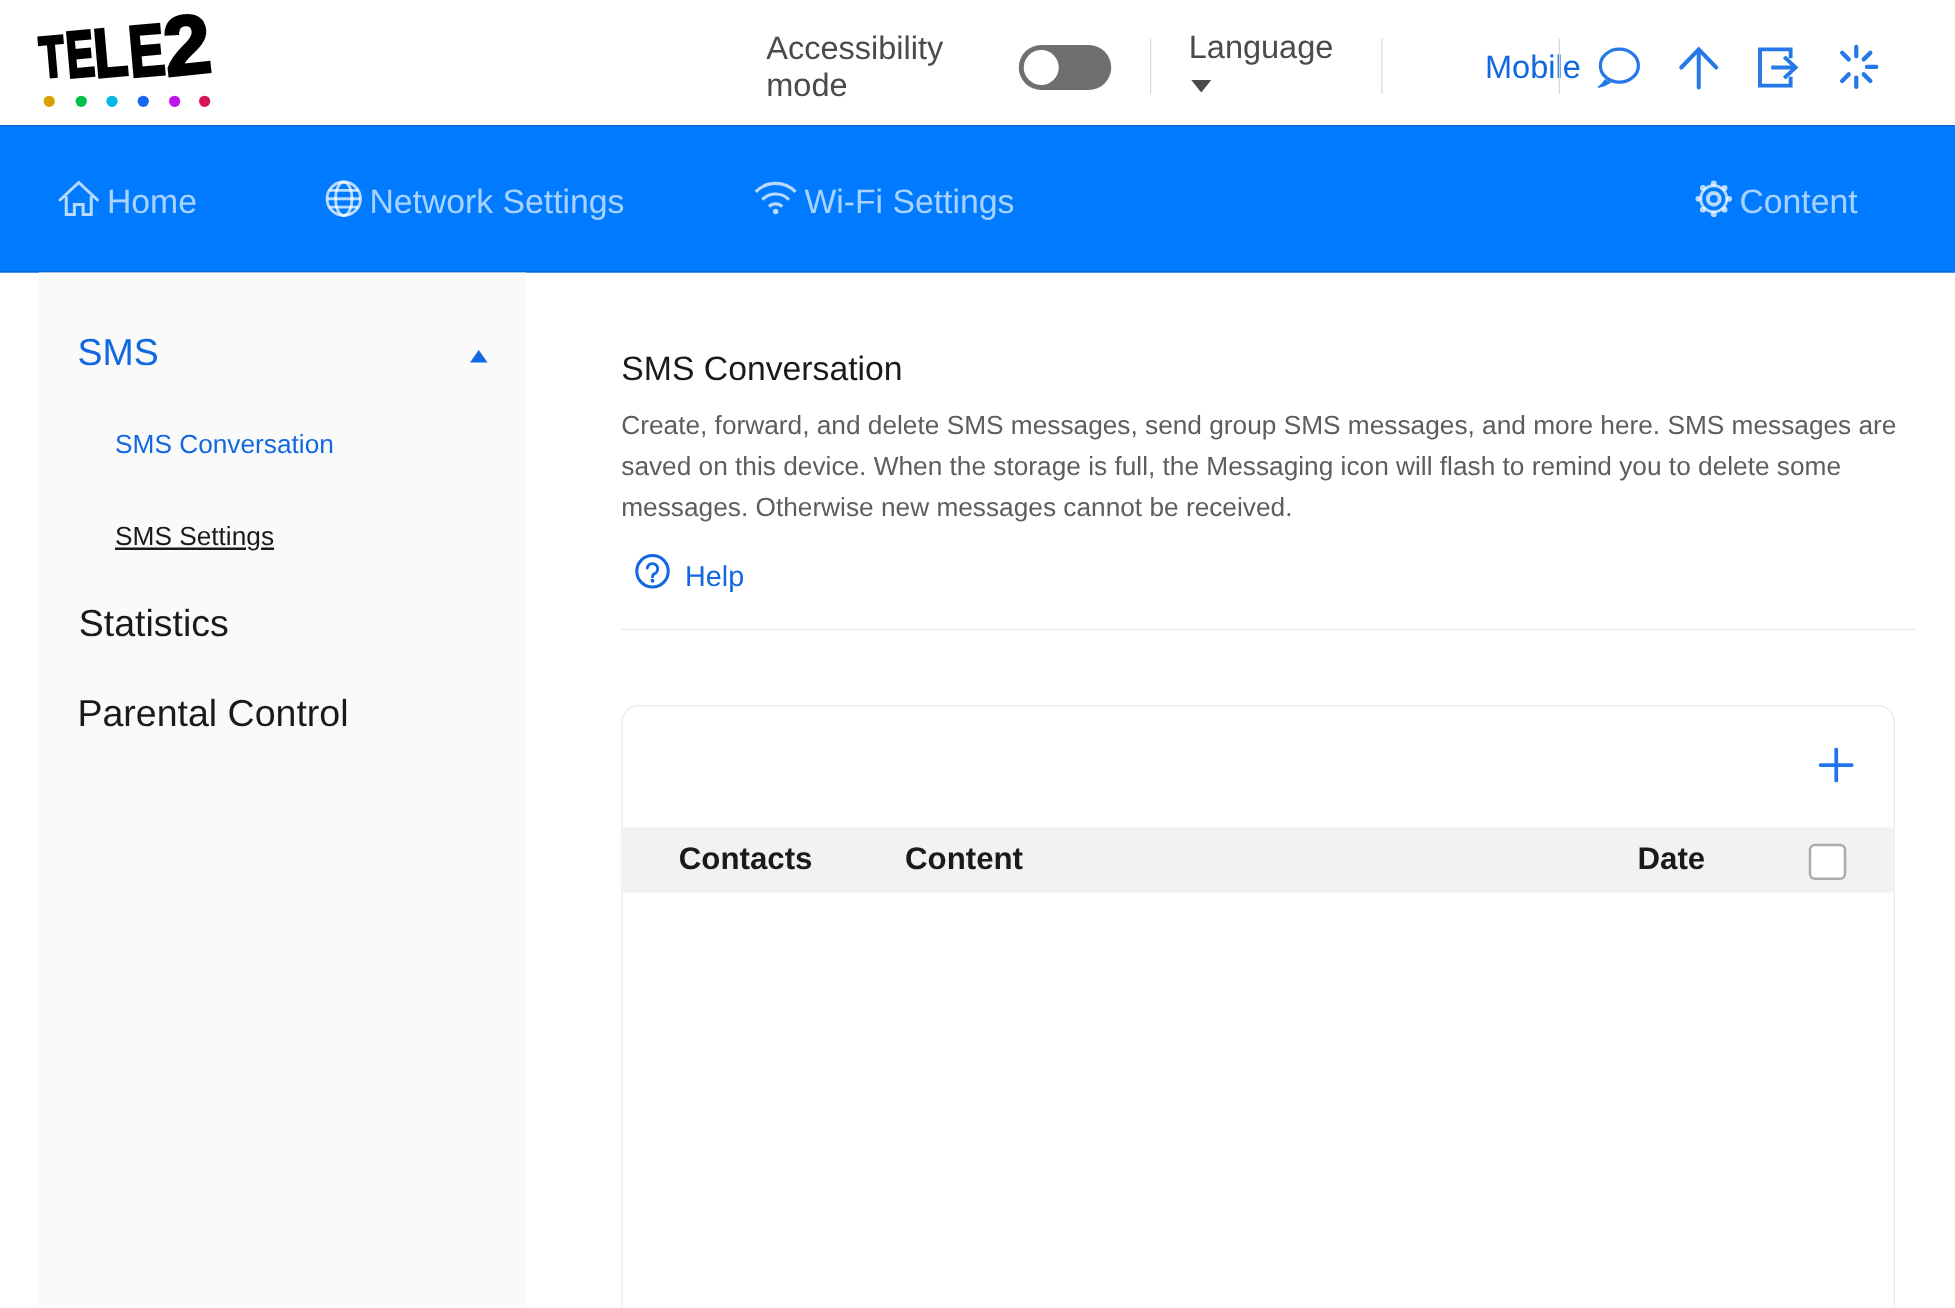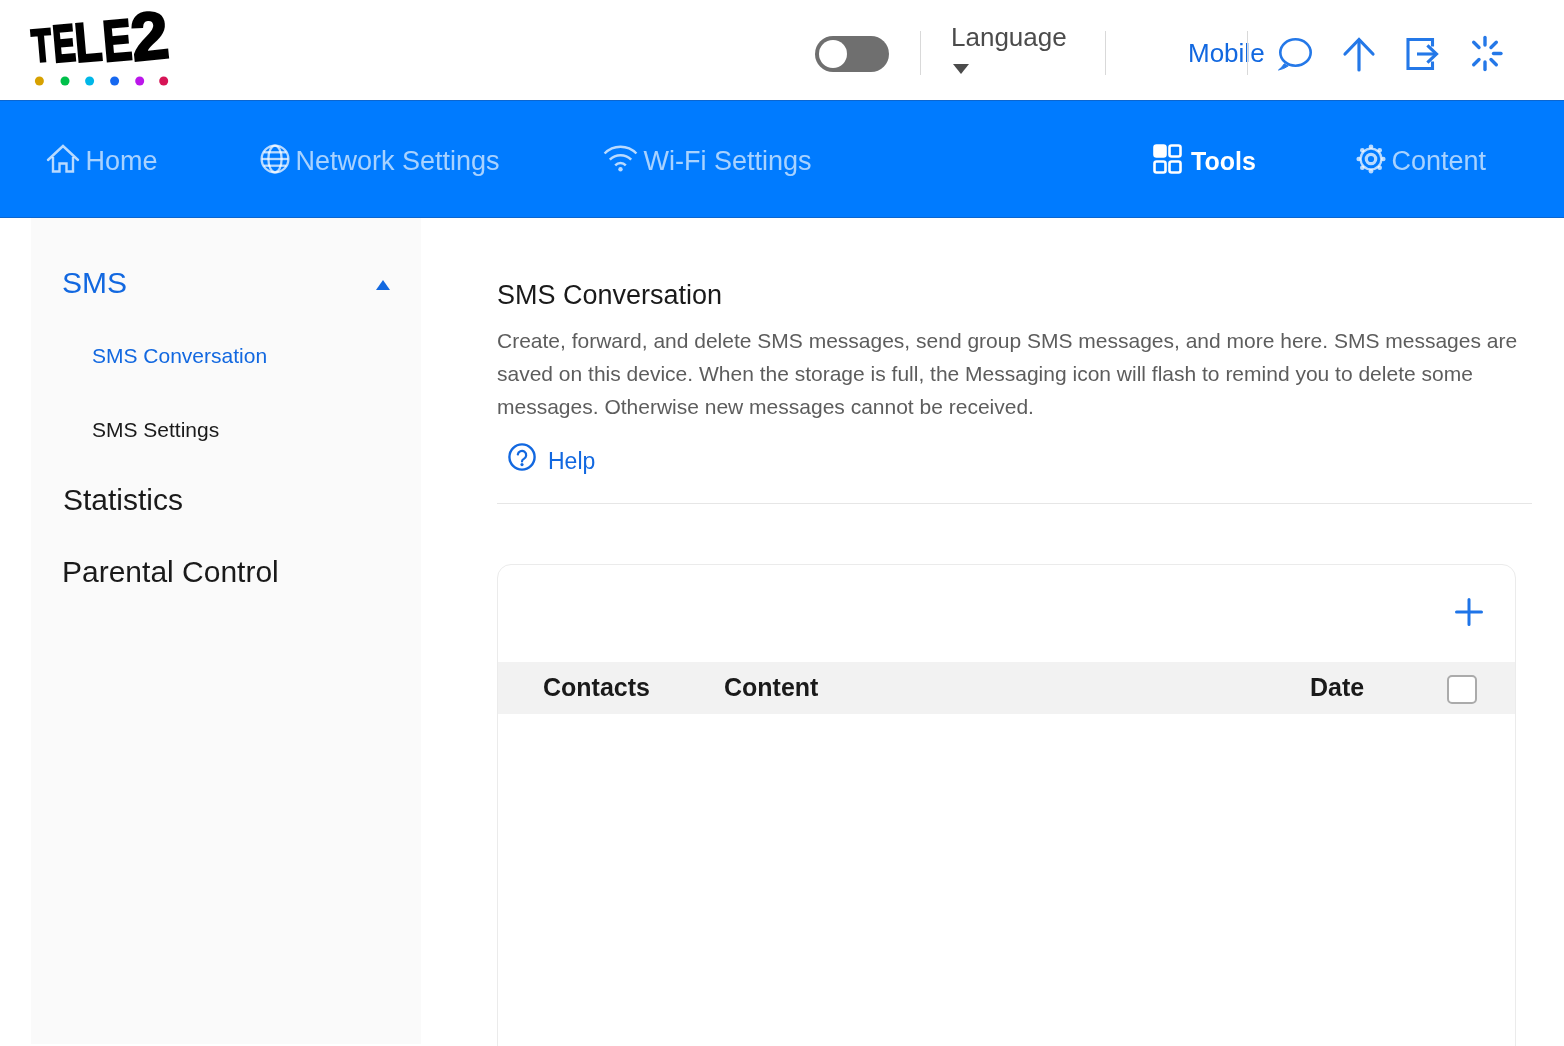--- a/index.html
+++ b/index.html
@@ -69,20 +69,21 @@
     </g>
     <g stroke="none">
       <circle cx="39.4" cy="81" r="4.5" fill="#d7a100"></circle>
       <circle cx="65" cy="81" r="4.5" fill="#00c04a"></circle>
       <circle cx="89.6" cy="81" r="4.5" fill="#00b7e8"></circle>
       <circle cx="114.6" cy="81" r="4.5" fill="#1668f0"></circle>
       <circle cx="139.7" cy="81" r="4.5" fill="#bb16ea"></circle>
       <circle cx="163.7" cy="81" r="4.5" fill="#d61456"></circle>
     </g>
   </svg>
+  <div id="acc">Accessibility mode</div>
   <div id="toggle">
       <div class="knob"></div>
     </div>
   <div class="vdiv" style="left:920px;"></div>
   <div id="lang">Language</div>
   <div id="langcaret"></div>
   <div class="vdiv" style="left:1105px;"></div>
   <div id="mobile">Mobile</div>
   <div class="vdiv" style="left:1247px;"></div>
   <svg width="240" height="40" style="position:absolute;left:1272px;top:34px;" viewBox="0 0 240 40" fill="none" stroke="#2478e8">
@@ -135,29 +136,20 @@
     </div>
   <div class="navitem" style="left:602.5px">
       <svg width="35" height="28" style="margin-top:-3px" viewBox="0 0 35 28" fill="none" stroke="rgba(255,255,255,0.72)" stroke-width="2.5">
         <path d="M1.6 9.5 A 22 22 0 0 1 33.4 9.5"></path>
         <path d="M6.8 15.7 A 15 15 0 0 1 28.2 15.7"></path>
         <path d="M12.2 21.3 A 7.5 7.5 0 0 1 22.8 21.3"></path>
         <circle cx="17.5" cy="25.2" r="2.2" fill="rgba(255,255,255,0.72)" stroke="none"></circle>
       </svg>
       <span>Wi-Fi Settings</span>
     </div>
-  <div class="navitem active" style="left:1153px">
-      <svg width="29" height="30" viewBox="0 0 29 30" fill="none" stroke="#fff" stroke-width="2.6">
-        <rect x="1.5" y="1.5" width="11" height="11" rx="2" fill="#fff"></rect>
-        <rect x="16.5" y="1.5" width="11" height="11" rx="2"></rect>
-        <rect x="1.5" y="17.5" width="11" height="11" rx="2"></rect>
-        <rect x="16.5" y="17.5" width="11" height="11" rx="2"></rect>
-      </svg>
-      <span>Tools</span>
-    </div>
   <div class="navitem" style="left:1355.5px">
       <svg width="30" height="30" viewBox="0 0 30 30" fill="none" stroke="rgba(255,255,255,0.72)">
         <circle cx="15" cy="15" r="10.4" stroke-width="2.3"></circle>
         <circle cx="15" cy="15" r="4.7" stroke-width="3.2"></circle>
         <g fill="rgba(255,255,255,0.72)" stroke="none">
           <circle cx="15" cy="2.7" r="2.3"></circle>
           <circle cx="23.7" cy="6.3" r="2.3"></circle>
           <circle cx="27.3" cy="15" r="2.3"></circle>
           <circle cx="23.7" cy="23.7" r="2.3"></circle>
           <circle cx="15" cy="27.3" r="2.3"></circle>
@@ -167,21 +159,21 @@
         </g>
       </svg>
       <span>Content</span>
     </div>
 </div>
 
 <div id="side"></div>
 <div class="s1 blue" style="left:62px; top:268px;">SMS</div>
 <div id="caret"></div>
 <div class="s2 blue" style="left:92px; top:343px;">SMS Conversation</div>
-<div class="s2" style="left:92px; top:417px;">SMS Settings</div>
+<div class="s2" style="left:92px; top:417px;text-decoration:underline;">SMS Settings</div>
 <div class="s1" style="left:63px; top:485px;">Statistics</div>
 <div class="s1" style="left:62px; top:557px;">Parental Control</div>
 
 <div id="h1">SMS Conversation</div>
 <div id="para">Create, forward, and delete SMS messages, send group SMS messages, and more here. SMS messages are saved on this device. When the storage is full, the Messaging icon will flash to remind you to delete some messages. Otherwise new messages cannot be received.</div>
 <svg id="help" width="30" height="30" viewBox="0 0 30 30" fill="none" stroke="#1268e0">
   <circle cx="14" cy="14" r="12.6" stroke-width="2.4"></circle>
   <path d="M9.8 11.5 a4.2 4.2 0 1 1 5.9 4.4 c-1.3 0.55 -1.7 1.2 -1.7 2.6" stroke-width="2.2" stroke-linecap="round"></path>
   <circle cx="14" cy="21.6" r="1.6" fill="#1268e0" stroke="none"></circle>
 </svg>

